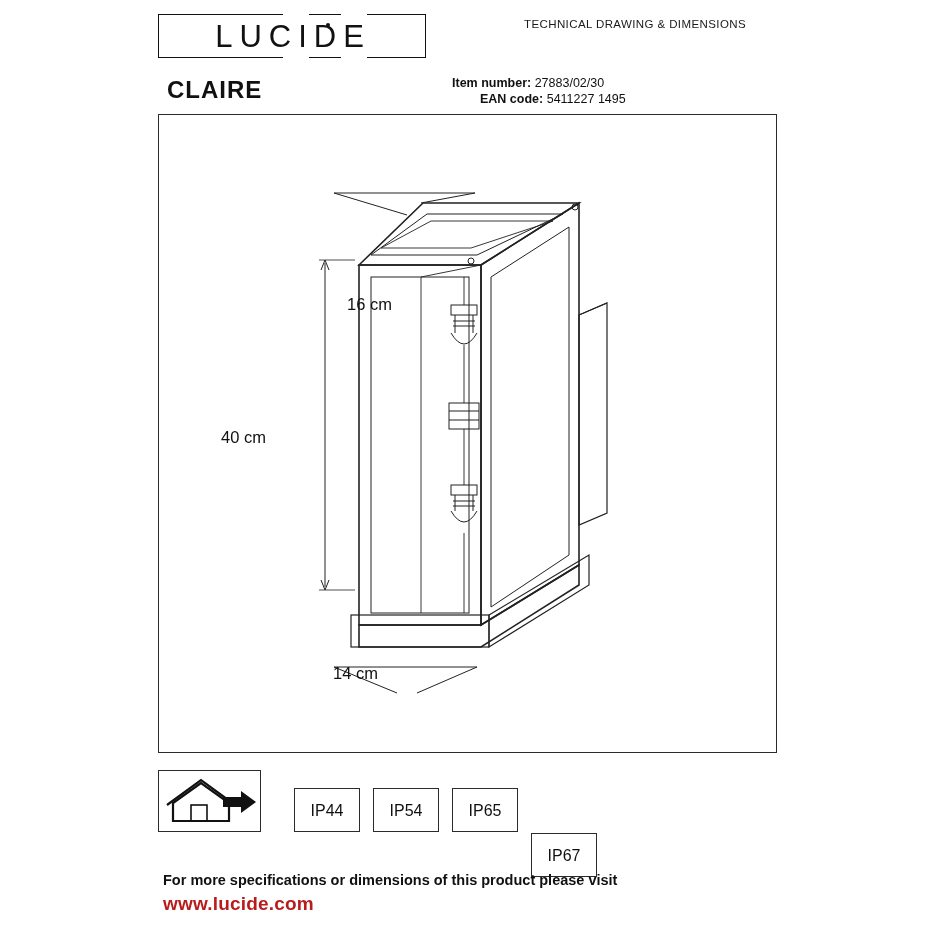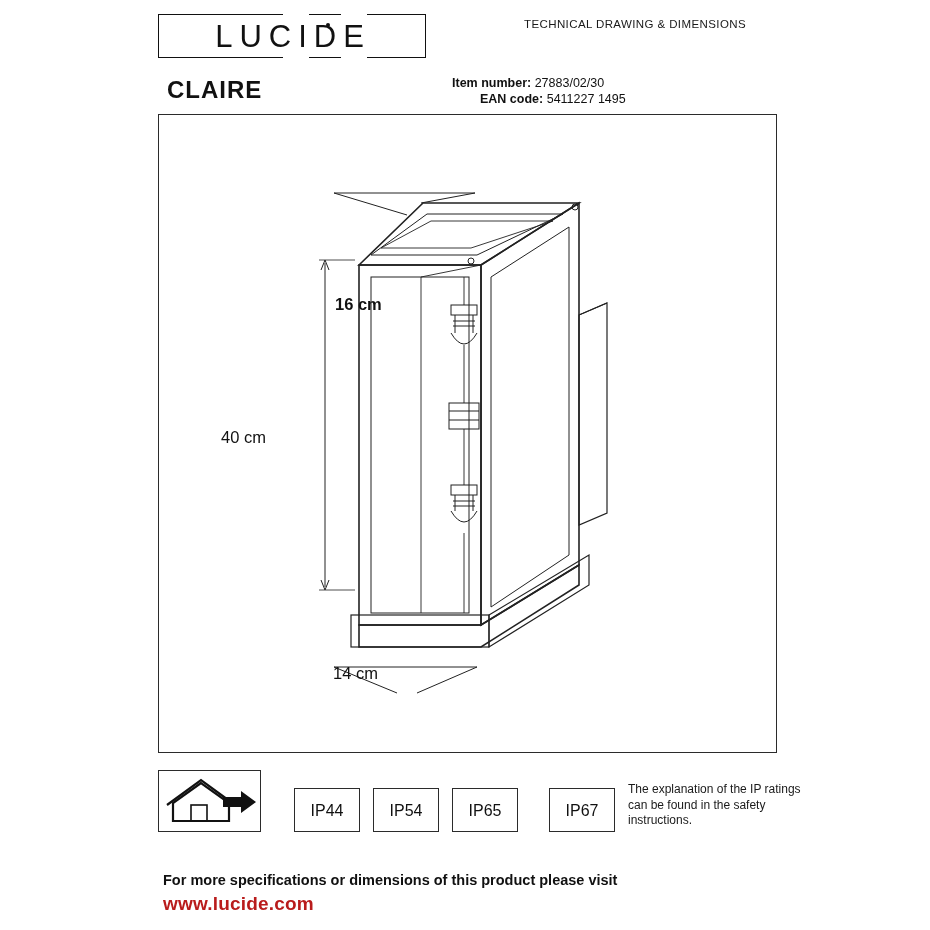--- a/index.html
+++ b/index.html
@@ -143,21 +143,21 @@
     box-sizing: border-box;
     text-align: center;
     line-height: 44px;
     font-size: 16px;
     color: #111;
     background: #fff;
   }
   .ip-box.b0 { left: 136px; }
   .ip-box.b1 { left: 215px; }
   .ip-box.b2 { left: 294px; }
-  .ip-box.b3 { left: 391px; }
+  .ip-box.b3 { left: 373px; margin-top: 45px; }
 
   .ip-note {
     position: absolute;
     left: 470px;
     top: 12px;
     width: 180px;
     font-size: 12px;
     line-height: 15.5px;
     color: #1a1a1a;
   }
@@ -285,21 +285,21 @@
       <line x1="160" y1="145" x2="196" y2="145" stroke-width="0.8"></line>
       <line x1="160" y1="475" x2="196" y2="475" stroke-width="0.8"></line>
 
       <path d="M175 552 L300 552" stroke-width="1"></path>
       <path d="M300 552 L318 552" stroke-width="1"></path>
       <path d="M318 552 L258 578" stroke-width="1"></path>
       <path d="M175 552 L238 578" stroke-width="1"></path>
     </g>
   </svg>
 
-  <div class="dim-label" style="left:176px; top:180px;font-weight:bold;">16 cm</div>
+  <div class="dim-label" style="left:188px; top:180px;">16 cm</div>
   <div class="dim-label" style="left:62px; top:313px;">40 cm</div>
   <div class="dim-label" style="left:174px; top:549px;">14 cm</div>
 </div>
 
 <div class="ip-row">
 
   <div class="house-box">
     <svg width="101" height="60" viewBox="0 0 101 60">
       <polygon points="42,12 14,32 14,50 70,50 70,32" fill="none" stroke="#111" stroke-width="2.2"></polygon>
       <polyline points="8,34 42,9 76,34" fill="none" stroke="#111" stroke-width="2.2"></polyline>
@@ -308,17 +308,16 @@
     <svg width="34" height="22" viewBox="0 0 34 22" style="position:absolute;left:64px;top:20px;">
       <polygon points="0,6 18,6 18,0 33,11 18,22 18,16 0,16" fill="#111"></polygon>
     </svg>
   </div>
 
   <div class="ip-box b0">IP44</div>
   <div class="ip-box b1">IP54</div>
   <div class="ip-box b2">IP65</div>
   <div class="ip-box b3">IP67</div>
 
-  <div class="ip-note">The explanation of the IP ratings can be found in the safety instructions.</div>
 </div>
 
 <div class="footer-line1">For more specifications or dimensions of this product please visit</div>
 <div class="footer-line2">www.lucide.com</div>
 
 </body></html>

